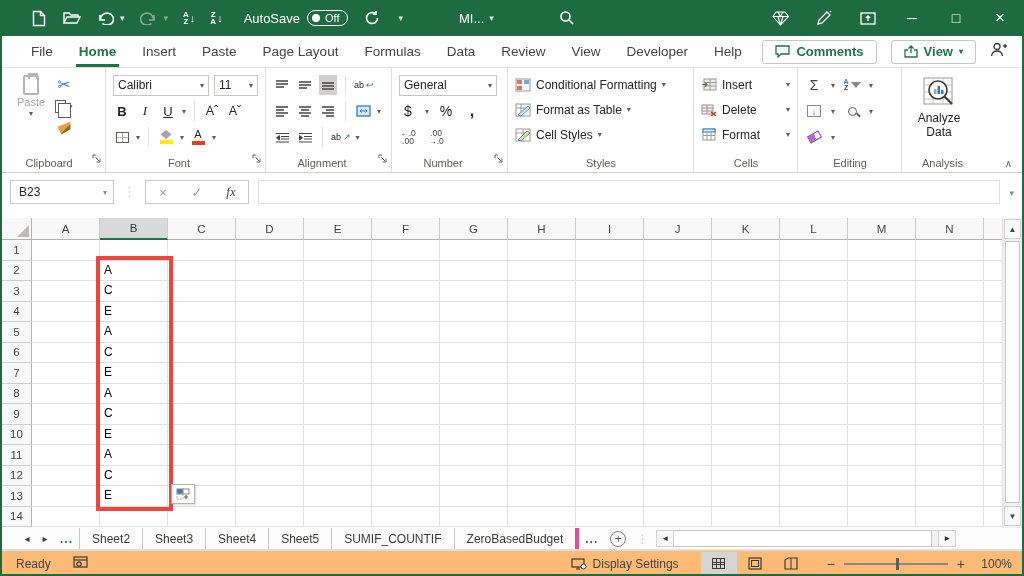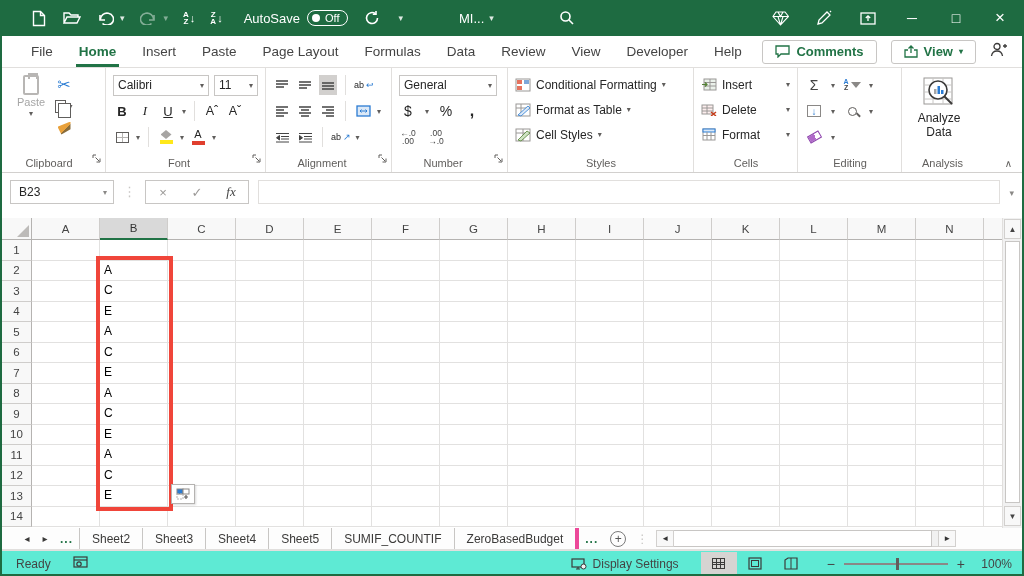--- a/index.html
+++ b/index.html
@@ -128,21 +128,21 @@
   .stab { display:flex; align-items:center; padding:0 12px; border-left:1px solid #c8c6c4; color:#3b3a39; }
   .stab:last-child { border-right:4px solid #ec4899; }
   .addsheet { width:16px; height:16px; border:1px solid #7a7a7a; border-radius:50%; display:flex; align-items:center; justify-content:center; font-size:12px; color:#555; margin:0 6px; line-height:0; }
   .sbsep { color:#c8c6c4; font-size:12px; padding:0 4px; }
   .hscroll { display:flex; align-items:center; margin-left:4px; height:18px; }
   .hs-btn { width:18px; height:17px; background:#f8f8f8; border:1px solid #d2d0ce; display:flex; align-items:center; justify-content:center; font-size:8px; color:#333; }
   .hs-thumb { width:258px; height:17px; background:#fff; border:1px solid #c8c6c4; border-left:none; }
   .hs-track { width:6px; height:17px; background:#f1f1f1; border-top:1px solid #d2d0ce; border-bottom:1px solid #d2d0ce; }
 
   
-  .statusbar { height:26px; background:#5eead4; border-top:1px solid #e1dfdd; display:flex; align-items:center; font-size:12px; color:#444; padding:8px 10px; }
+  .statusbar { height:26px; background:#fdba74; border-top:1px solid #e1dfdd; display:flex; align-items:center; font-size:12px; color:#444; padding:8px 10px; }
   .sb-left { display:flex; align-items:center; gap:22px; padding-left:4px; }
   .sb-right { margin-left:auto; display:flex; align-items:center; }
   .dispset { display:flex; align-items:center; gap:6px; margin-right:22px; }
   .viewbtn { width:36px; height:24px; display:flex; align-items:center; justify-content:center; }
   .viewbtn.on { background:#d6d4d2; }
   .gridico { width:13px; height:11px; border:1px solid #3b3a39;
     background:linear-gradient(#3b3a39,#3b3a39) 33% 0/1px 100% no-repeat, linear-gradient(#3b3a39,#3b3a39) 66% 0/1px 100% no-repeat, linear-gradient(#3b3a39,#3b3a39) 0 33%/100% 1px no-repeat, linear-gradient(#3b3a39,#3b3a39) 0 66%/100% 1px no-repeat; }
   .zoomer { display:flex; align-items:center; gap:9px; margin-left:18px; }
   .ztrack { width:104px; height:2px; background:#8a8886; position:relative; }
   .zthumb { position:absolute; left:50%; top:-5px; width:3px; height:12px; background:#605e5c; }

